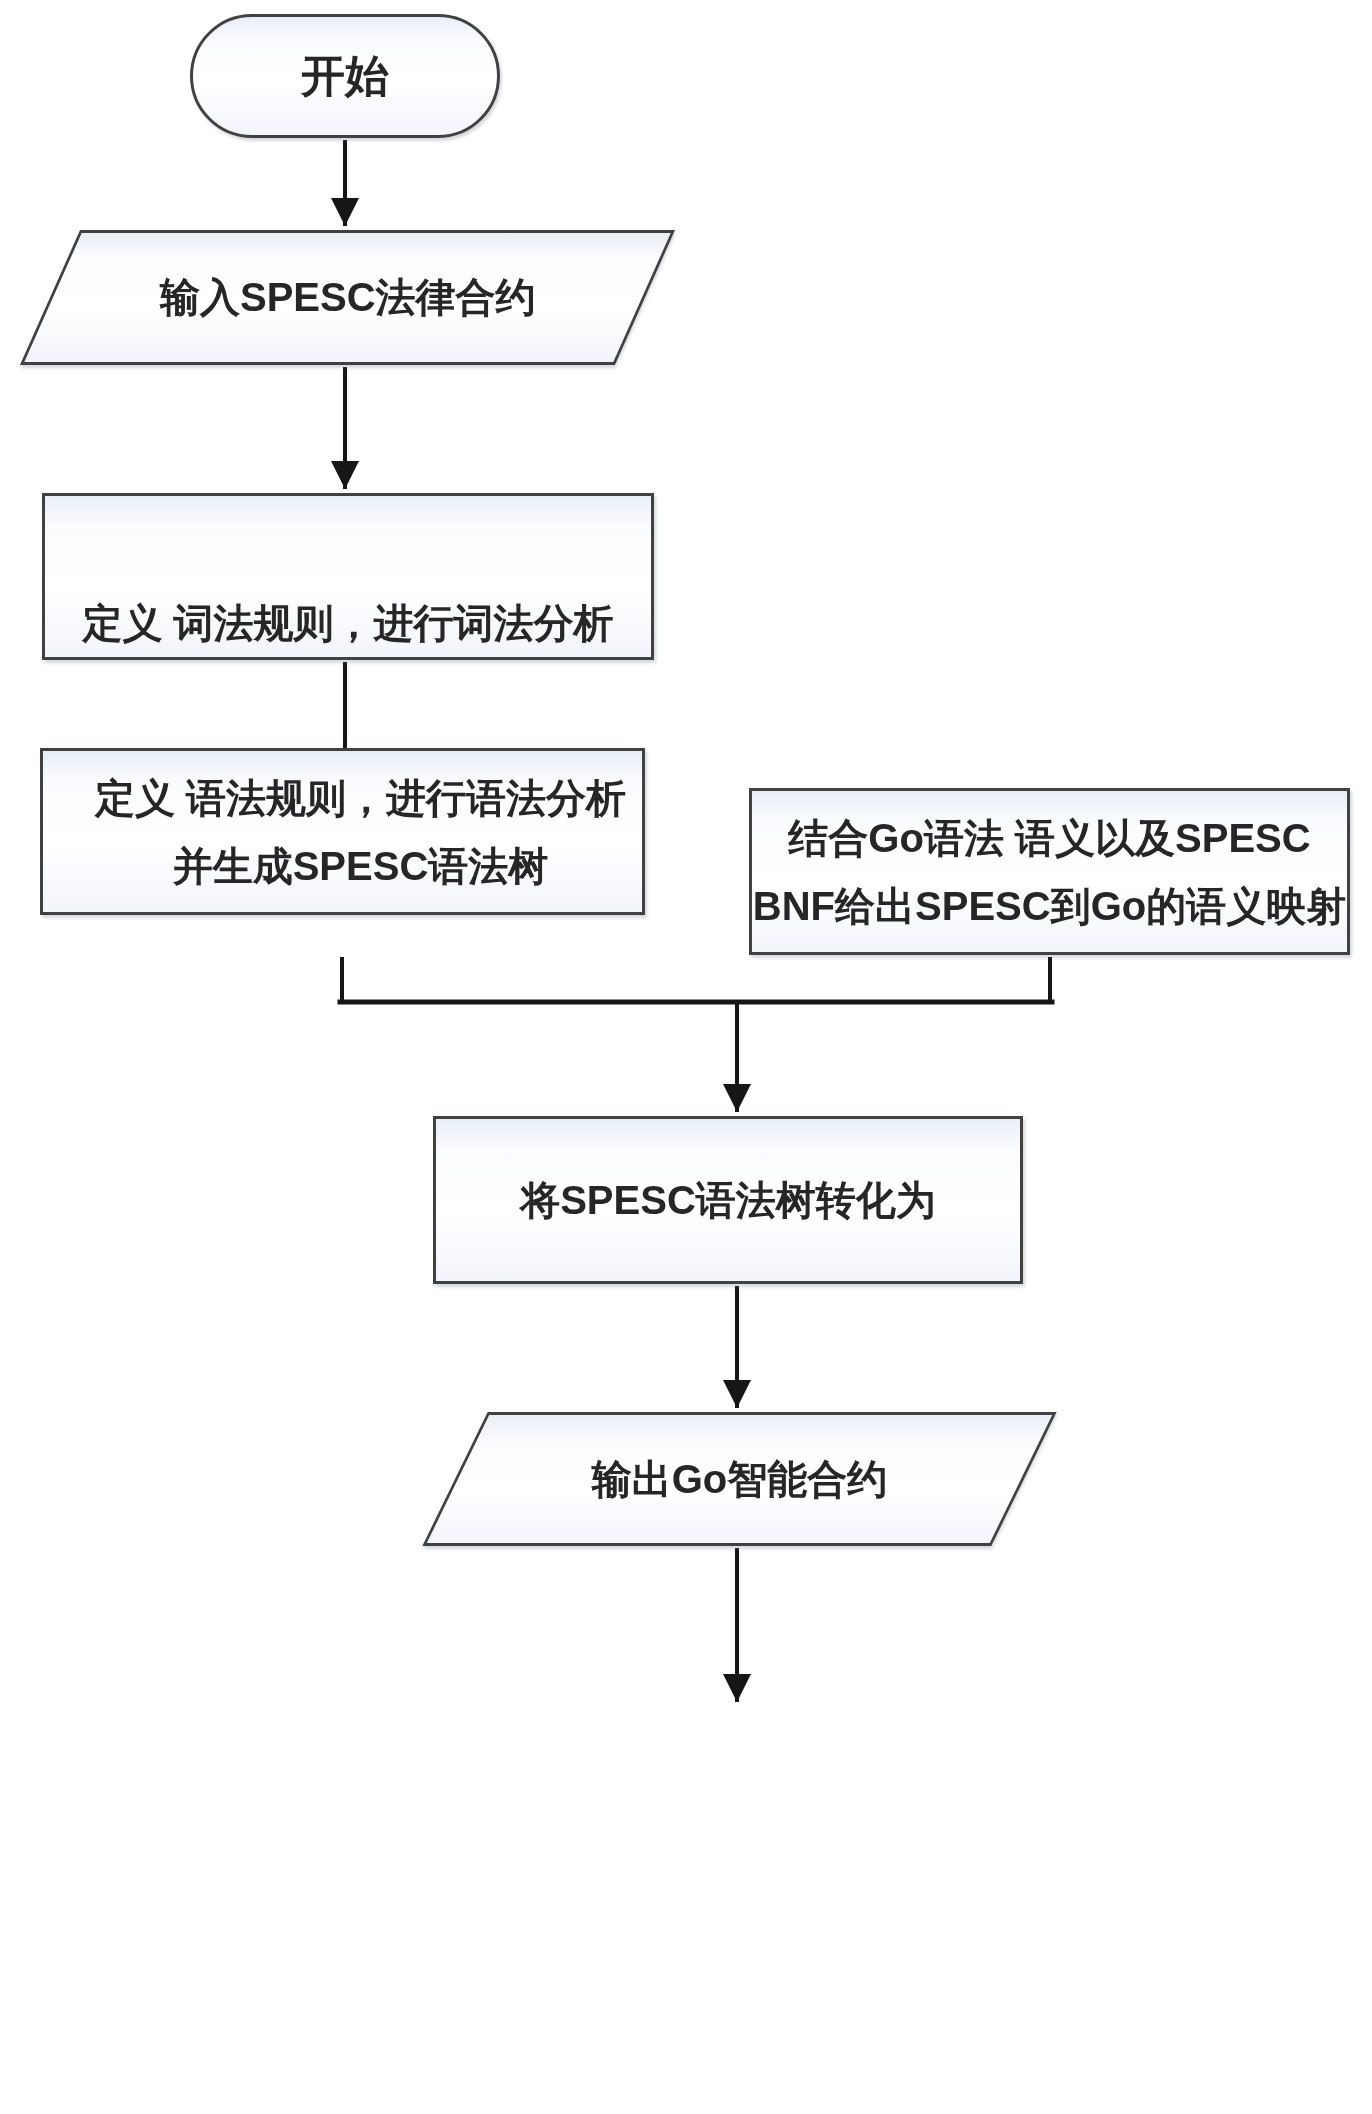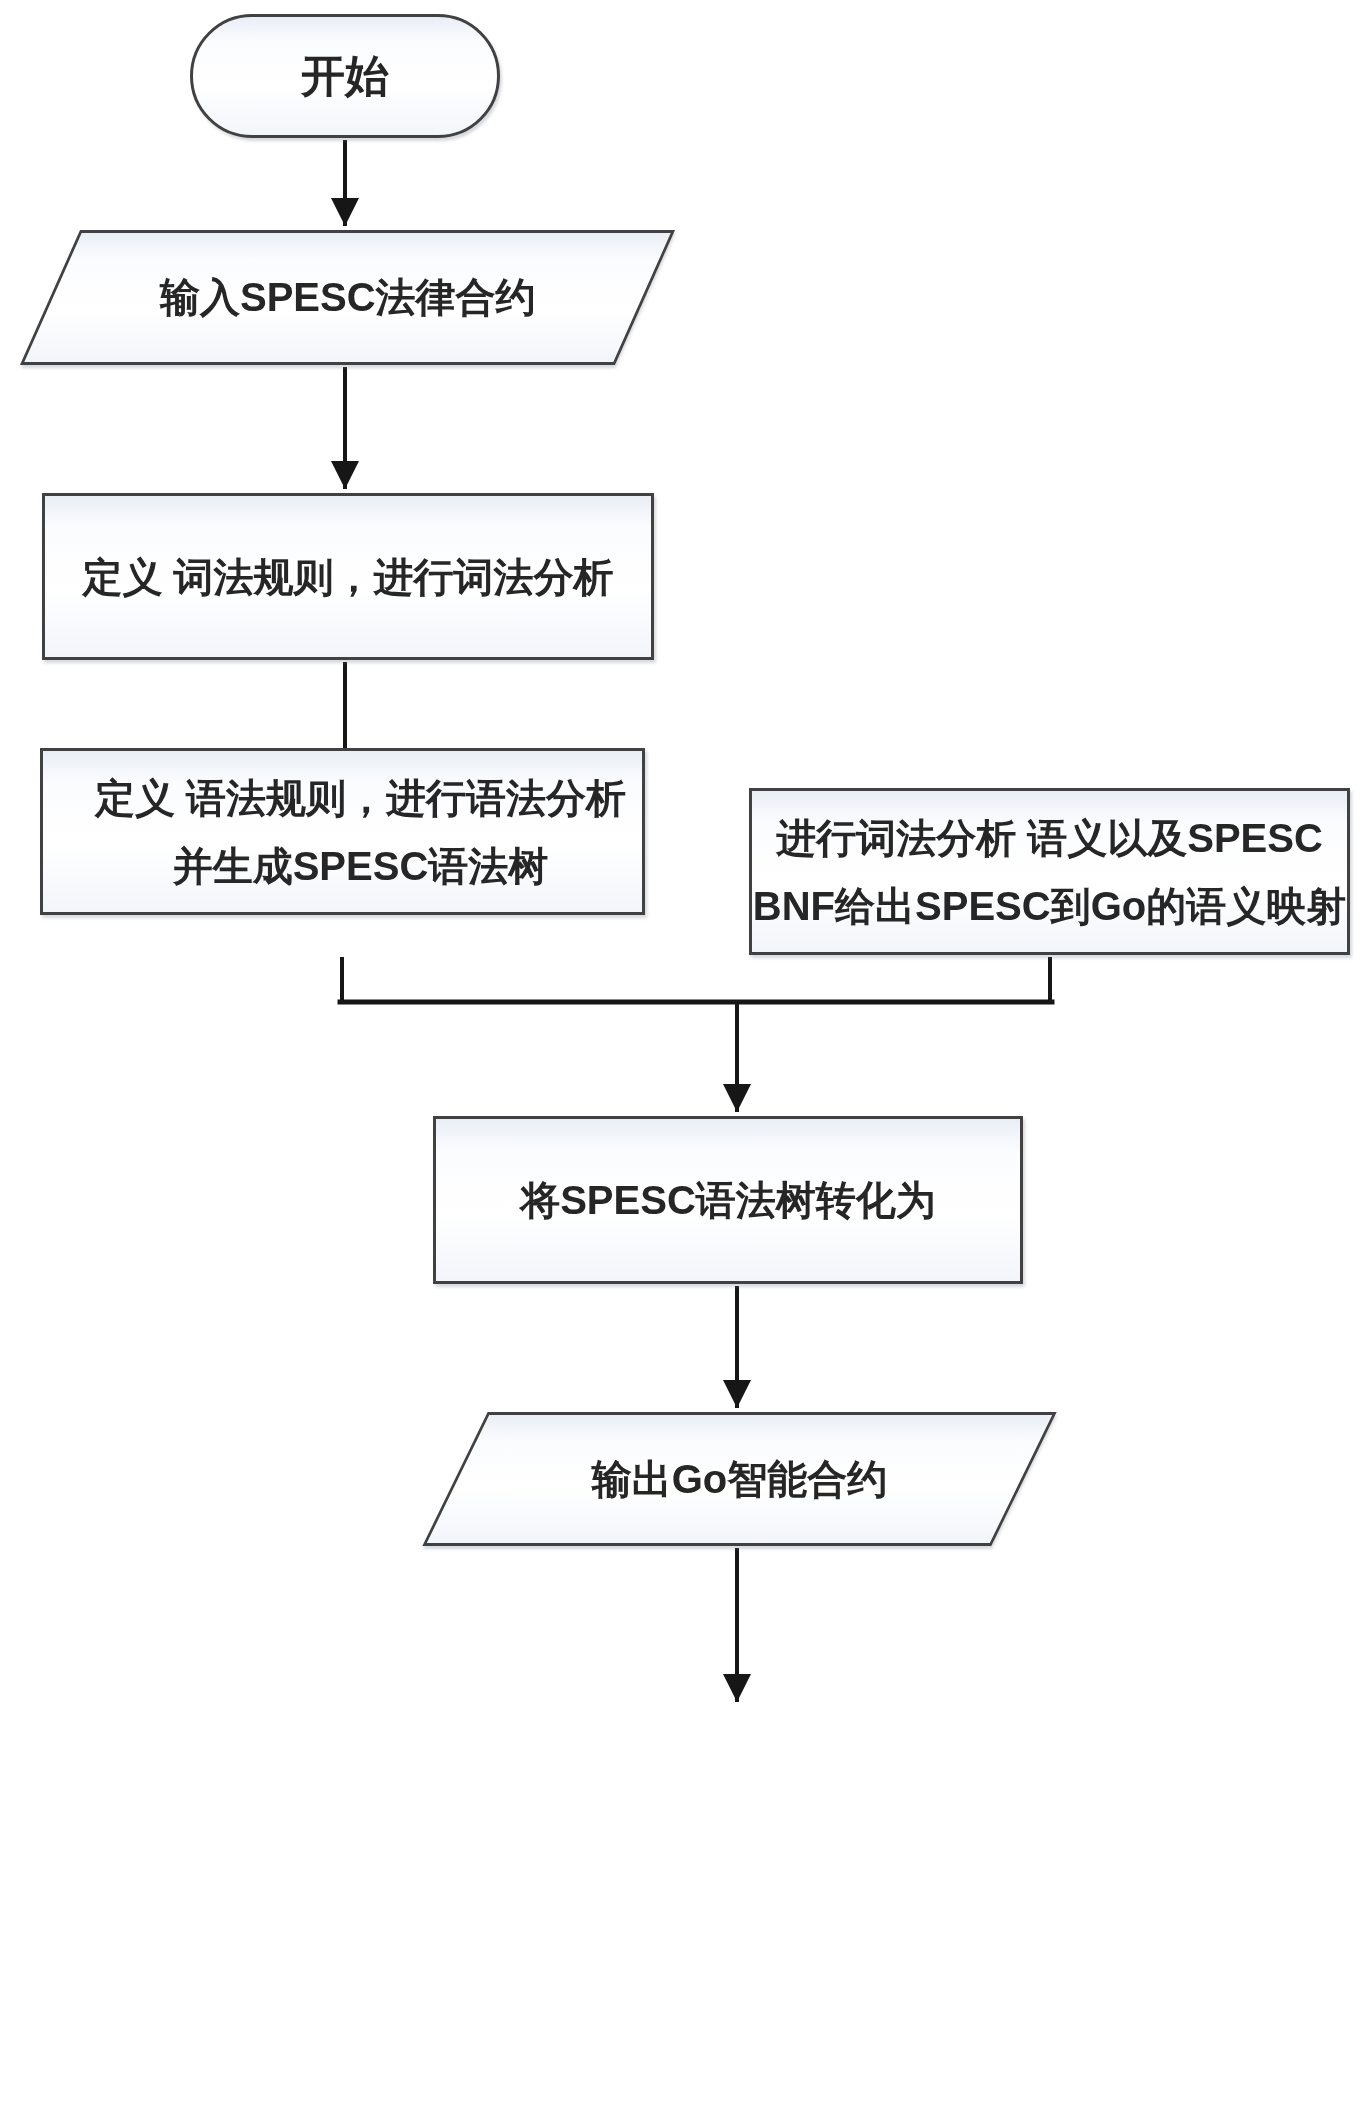--- a/index.html
+++ b/index.html
@@ -69,31 +69,31 @@
   </svg>
 
   <div class="node terminator" style="left:190px; top:14px; width:310px; height:124px;">
     <span class="line">开始</span>
   </div>
 
   <div class="node io skew24" style="left:50px; top:230px; width:595px; height:135px;">
     <span class="unskew24 line">输入SPESC法律合约</span>
   </div>
 
-  <div class="node process" style="left:42px; top:493px; width:612px; height:167px;">
+  <div class="node process" style="left:42px; top:493px; width:612px; height:167px;justify-content:flex-end;">
     <span class="line">定义 词法规则，进行词法分析</span>
   </div>
 
   <div class="node process" style="left:40px; top:748px; width:605px; height:167px;padding-left:36px;">
     <span class="line">定义 语法规则，进行语法分析</span>
     <span class="line">并生成SPESC语法树</span>
   </div>
 
   <div class="node process" style="left:749px; top:788px; width:601px; height:167px;">
-    <span class="line">进行词法分析 语义以及SPESC</span>
+    <span class="line">结合Go语法 语义以及SPESC</span>
     <span class="line">BNF给出SPESC到Go的语义映射</span>
   </div>
 
   <div class="node process" style="left:433px; top:1116px; width:590px; height:168px;gap:45px;">
     <span class="line">将SPESC语法树转化为</span>
   </div>
 
   <div class="node io skew26" style="left:455px; top:1412px; width:569px; height:134px;">
     <span class="unskew26 line">输出Go智能合约</span>
   </div>

